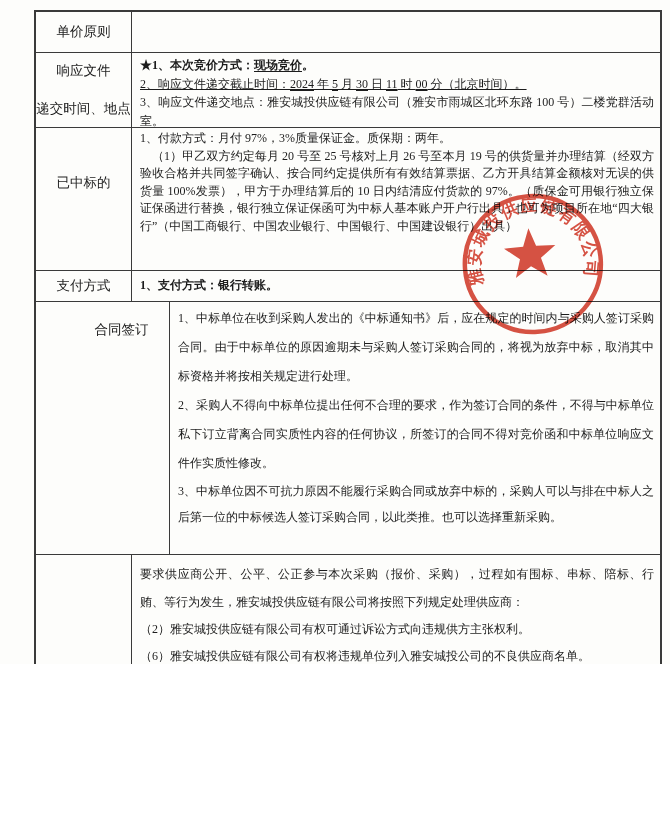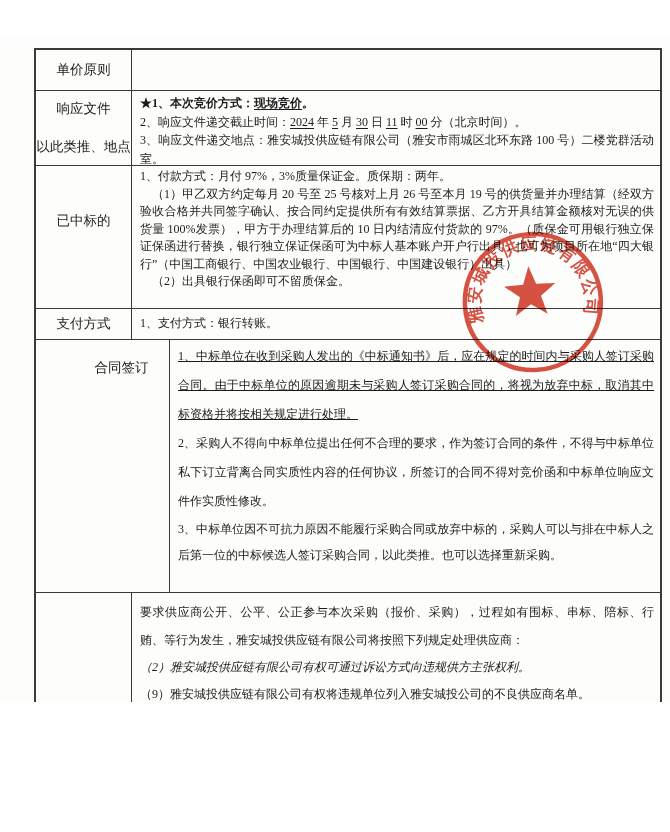--- a/index.html
+++ b/index.html
@@ -9,21 +9,20 @@
   }
   *{box-sizing:border-box;margin:0;padding:0;}
   html,body{background:#ffffff;}
   .page{
     position:relative;
     width:670px;height:664px;
     background:#fdfdfb;
     font-family:"Liberation Serif","DejaVu Serif",serif;
     color:var(--ink);
     overflow:hidden;
-    margin-top:38px;
   }
   .doc-table{
     position:absolute;left:34px;top:10px;width:628px;
     border:2px solid var(--line);
     background:transparent;
   }
   .row{display:flex;border-top:1px solid var(--line);}
   .row:first-child{border-top:none;}
   .label-cell{
     flex:0 0 96px;width:96px;
@@ -73,59 +72,58 @@
 
   <div class="doc-table">
 
     <div class="row r1">
       <div class="label-cell">单价原则</div>
       <div class="content-cell"></div>
     </div>
 
     <div class="row r2">
       <div class="label-cell">响应文件
-以此类推、地点</div>
+递交时间、地点</div>
       <div class="content-cell">
           <p class="para" style="line-height: 18.5px;"><span class="b">★1、本次竞价方式：</span><span class="u b">现场竞价</span><span class="b">。</span></p>
-          <p class="para" style="line-height: 18.5px;"><span>2、响应文件递交截止时间：</span><span class="u">2024</span><span> 年 </span><span class="u">5</span><span> 月 </span><span class="u">30</span><span> 日 </span><span class="u">11</span><span> 时 </span><span class="u">00</span><span> 分（北京时间）。</span></p>
+          <p class="para" style="line-height: 18.5px; text-decoration: underline;"><span>2、响应文件递交截止时间：</span><span class="u">2024</span><span> 年 </span><span class="u">5</span><span> 月 </span><span class="u">30</span><span> 日 </span><span class="u">11</span><span> 时 </span><span class="u">00</span><span> 分（北京时间）。</span></p>
           <p class="para" style="line-height: 18.5px;"><span>3、响应文件递交地点：雅安城投供应链有限公司（雅安市雨城区北环东路 100 号）二楼党群活动室。</span></p>
         </div>
     </div>
 
     <div class="row r3">
       <div class="label-cell">已中标的</div>
       <div class="content-cell">
           <p class="para" style="line-height: 17.5px;"><span>1、付款方式：月付 97%，3%质量保证金。质保期：两年。</span></p>
           <p class="para" style="line-height: 17.5px; text-indent: 1em;"><span>（1）甲乙双方约定每月 20 号至 25 号核对上月 26 号至本月 19 号的供货量并办理结算（经双方验收合格并共同签字确认、按合同约定提供所有有效结算票据、乙方开具结算金额核对无误的供货量 100%发票），甲方于办理结算后的 10 日内结清应付货款的 97%。（质保金可用银行独立保证保函进行替换，银行独立保证保函可为中标人基本账户开户行出具，也可为项目所在地“四大银行”（中国工商银行、中国农业银行、中国银行、中国建设银行）出具）</span></p>
-          <p class="para" style="line-height: 17.5px; text-indent: 1em;"><span>（2）出具银行保函即可不留质保金。</span></p>
         </div>
     </div>
 
     <div class="row r4">
       <div class="label-cell">支付方式</div>
       <div class="content-cell">
-          <p class="para" style="line-height: 24px;"><span>1、支付方式：银行转账。</span></p>
+          <p class="para" style="line-height: 24px; font-weight: bold;"><span>1、支付方式：银行转账。</span></p>
         </div>
     </div>
 
     <div class="row r5">
       <div class="label-cell">合同签订</div>
       <div class="content-cell">
-          <p class="para" style="line-height: 29px; text-decoration: underline;"><span>1、中标单位在收到采购人发出的《中标通知书》后，应在规定的时间内与采购人签订采购合同。由于中标单位的原因逾期未与采购人签订采购合同的，将视为放弃中标，取消其中标资格并将按相关规定进行处理。</span></p>
+          <p class="para" style="line-height: 29px;"><span>1、中标单位在收到采购人发出的《中标通知书》后，应在规定的时间内与采购人签订采购合同。由于中标单位的原因逾期未与采购人签订采购合同的，将视为放弃中标，取消其中标资格并将按相关规定进行处理。</span></p>
           <p class="para" style="line-height: 29px;"><span>2、采购人不得向中标单位提出任何不合理的要求，作为签订合同的条件，不得与中标单位私下订立背离合同实质性内容的任何协议，所签订的合同不得对竞价函和中标单位响应文件作实质性修改。</span></p>
           <p class="para" style="line-height: 26px;"><span>3、中标单位因不可抗力原因不能履行采购合同或放弃中标的，采购人可以与排在中标人之后第一位的中标候选人签订采购合同，以此类推。也可以选择重新采购。</span></p>
         </div>
     </div>
 
     <div class="row r6">
       <div class="label-cell">廉洁要求</div>
       <div class="content-cell">
           <p class="para" style="line-height: 28px;"><span>要求供应商公开、公平、公正参与本次采购（报价、采购），过程如有围标、串标、陪标、行贿、等行为发生，雅安城投供应链有限公司将按照下列规定处理供应商：</span></p>
-          <p class="para" style="line-height: 27px; font-style: italic;"><span>（2）雅安城投供应链有限公司有权可通过诉讼方式向违规供方主张权利。</span></p>
-          <p class="para" style="line-height: 27px;"><span>（9）雅安城投供应链有限公司有权将违规单位列入雅安城投公司的不良供应商名单。</span></p>
+          <p class="para" style="line-height: 27px;"><span>（2）雅安城投供应链有限公司有权可通过诉讼方式向违规供方主张权利。</span></p>
+          <p class="para" style="line-height: 27px;"><span>（6）雅安城投供应链有限公司有权将违规单位列入雅安城投公司的不良供应商名单。</span></p>
         </div>
     </div>
 
   </div>
 
   <svg class="seal" viewBox="0 0 150 150" xmlns="http://www.w3.org/2000/svg" aria-hidden="true">
     <defs>
       <path id="sealArc" d="M 25.2 91.1 A 53 53 0 1 1 124.8 91.1" fill="none"></path>
     </defs>
     <circle cx="75" cy="73" r="68" fill="none" stroke="var(--seal-red)" stroke-width="4.5"></circle>

